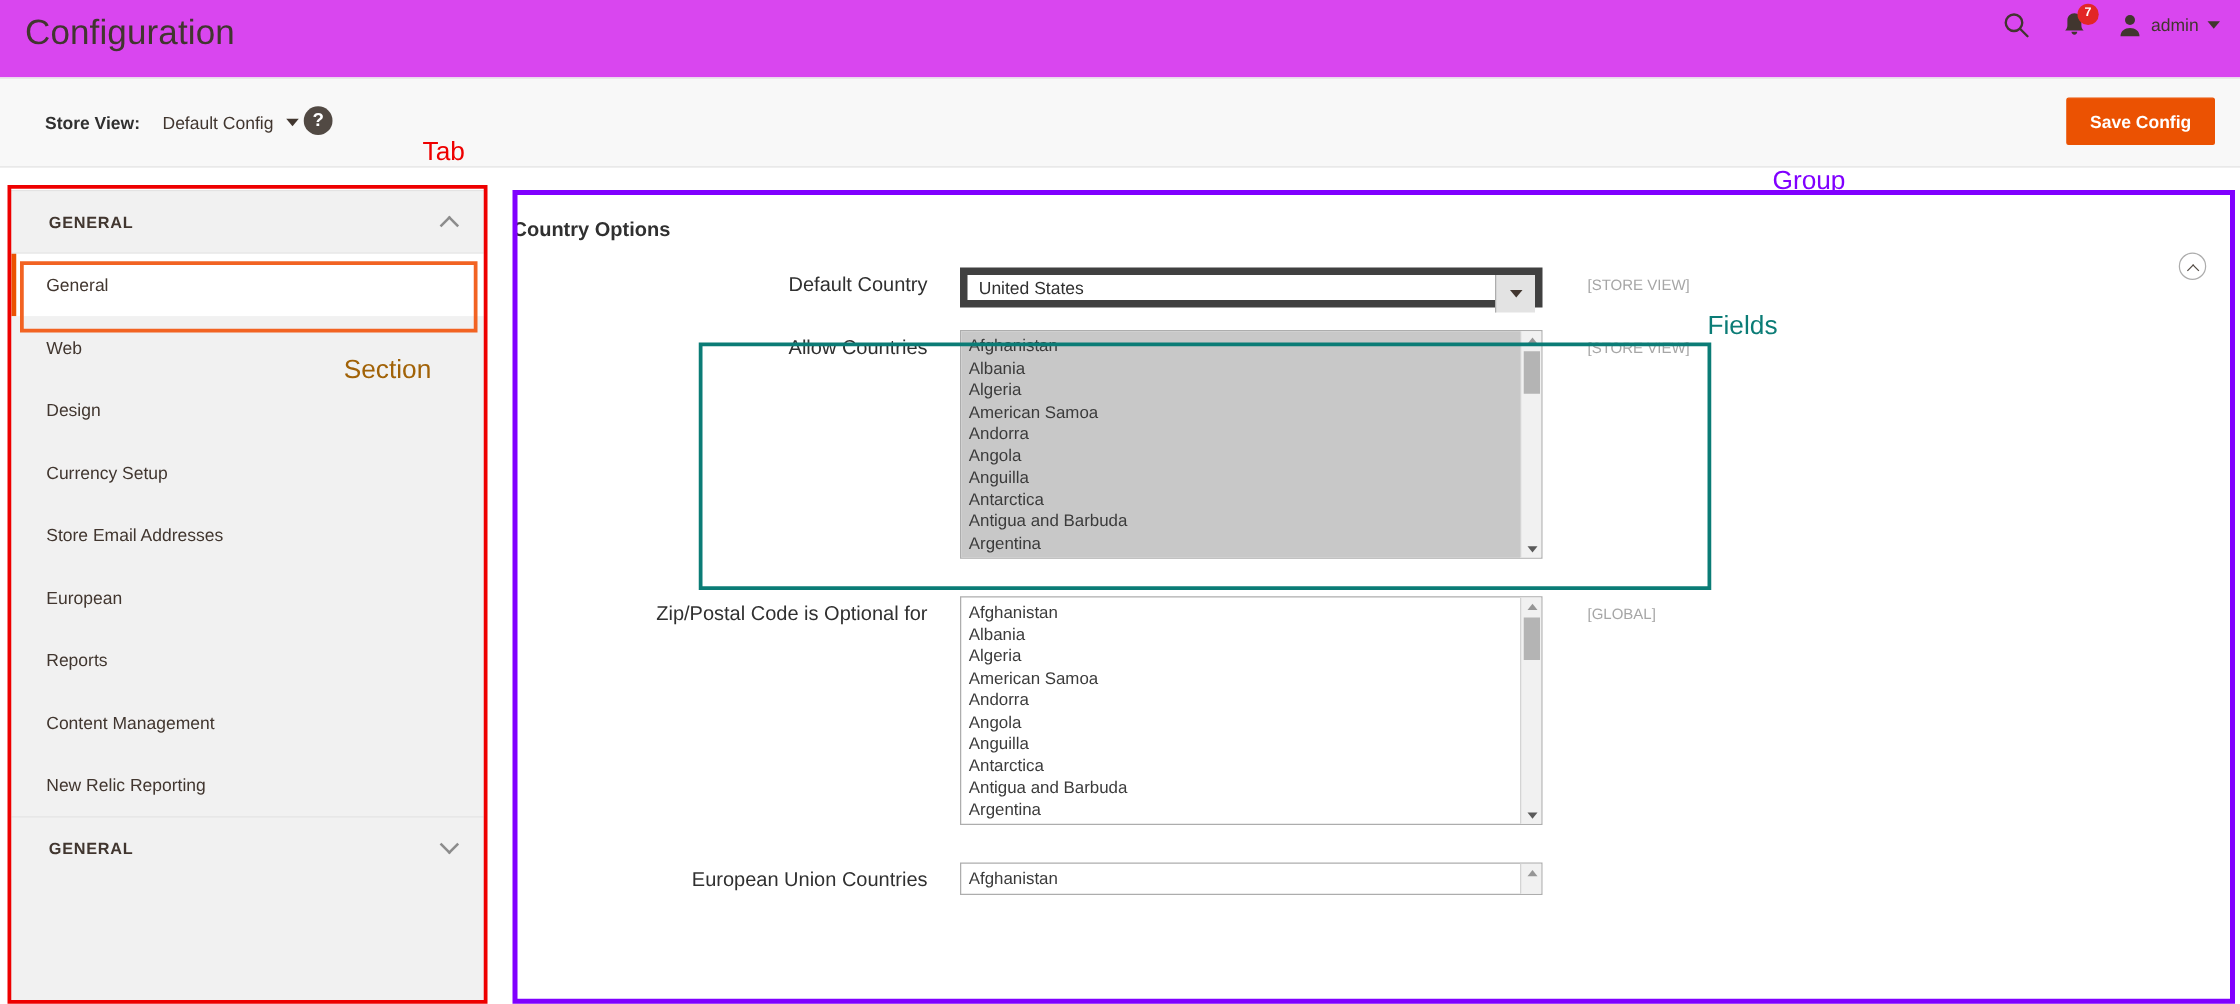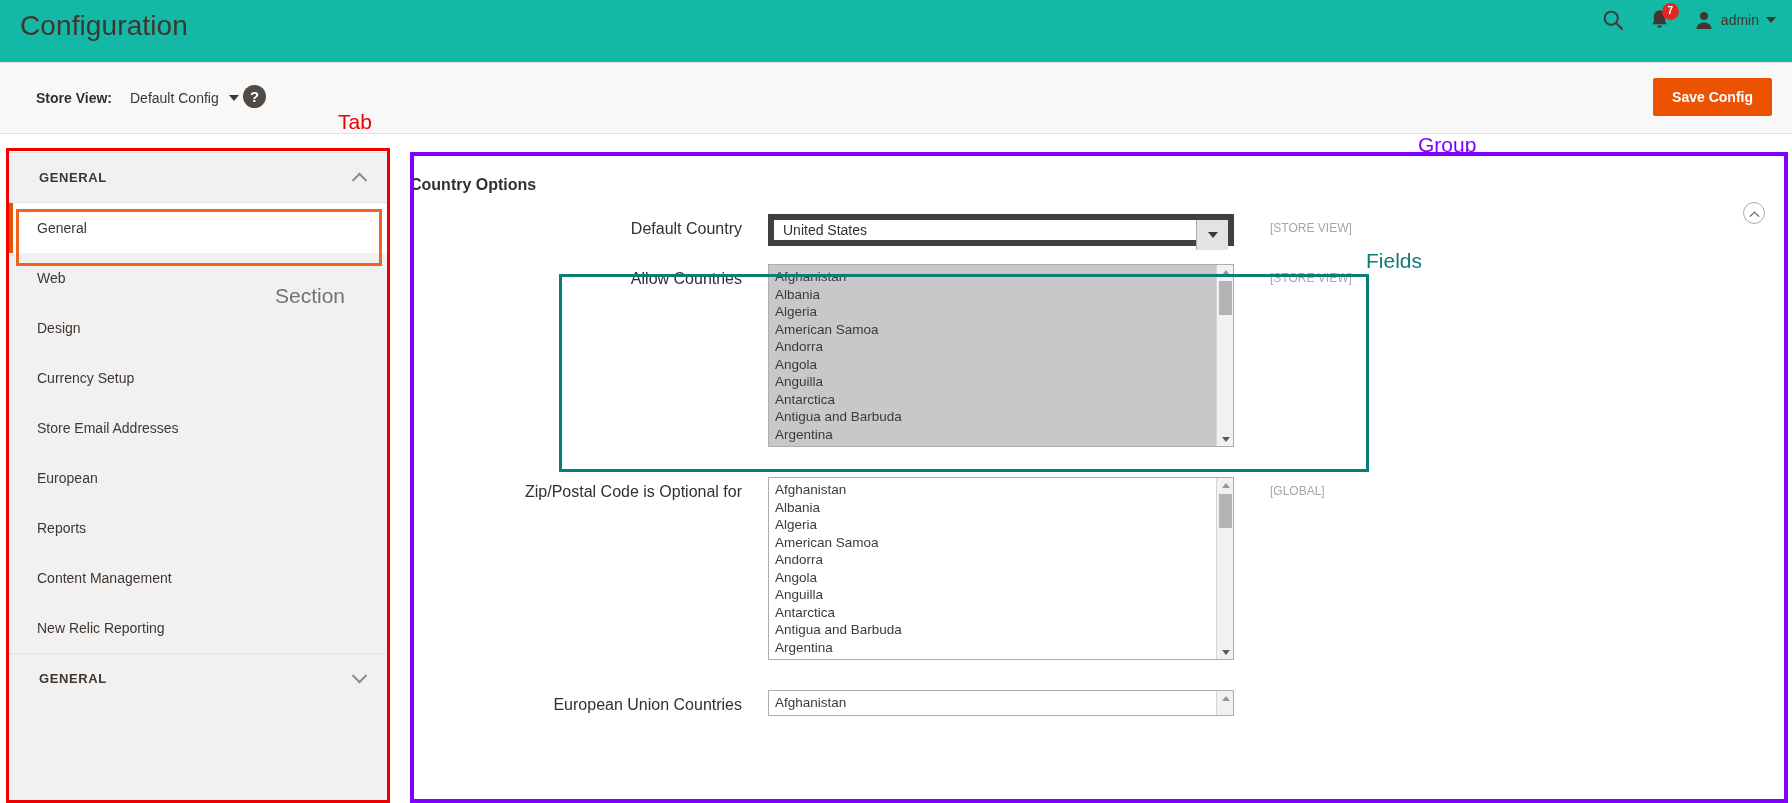--- a/index.html
+++ b/index.html
@@ -8,21 +8,21 @@
     width: 1792px; height: 803px;
     background: #ffffff;
     font-family: "Liberation Sans", sans-serif;
     overflow: hidden;
   }
 
   
   .page-header {
     position: absolute; top: 0; left: 0;
     width: 1792px; height: 62px;
-    background: #14b8a6;
+    background: #d946ef;
     text-decoration: underline;
   }
   .page-title {
     position: absolute; left: 20px; top: 10px;
     font-size: 28px; font-weight: 400; color: #41362f;
     letter-spacing: 0.1px;
   }
   .header-actions {
     position: absolute; right: 16px; top: 8px;
     display: flex; align-items: center; gap: 24px;
@@ -227,21 +227,21 @@
     width: 13px; height: 34px; background: #b4b4b4;
   }
   .anno-box { position: absolute; pointer-events: none; }
   .anno-label {
     position: absolute; pointer-events: none;
     font-size: 21px; font-family: "Liberation Sans", sans-serif;
   }
   #anno-tab-box   { left: 6px;   top: 148px;  width: 384px; height: 655px; border: 3px solid #ee0000; }
   #anno-tab-label { left: 338px; top: 110px;  color: #ee0000; }
   #anno-section-box   { left: 16px;  top: 209px; width: 366px; height: 57px; border: 3px solid #f26322; }
-  #anno-section-label { left: 275px; top: 284px; color: #737373; }
+  #anno-section-label { left: 275px; top: 284px; color: #a16207; }
   #anno-group-box   { left: 410px;  top: 152px; width: 1378px; height: 651px; border: 4px solid #8000ff; }
   #anno-group-label { left: 1418px; top: 133px; color: #8000ff; }
   #anno-fields-box   { left: 559px;  top: 274px; width: 810px; height: 198px; border: 3px solid #0b7c76; }
   #anno-fields-label { left: 1366px; top: 249px; color: #0b7c76; }
 </style>
 </head>
 <body>
 
 <div class="page-header">
   <div class="page-title">Configuration</div>

